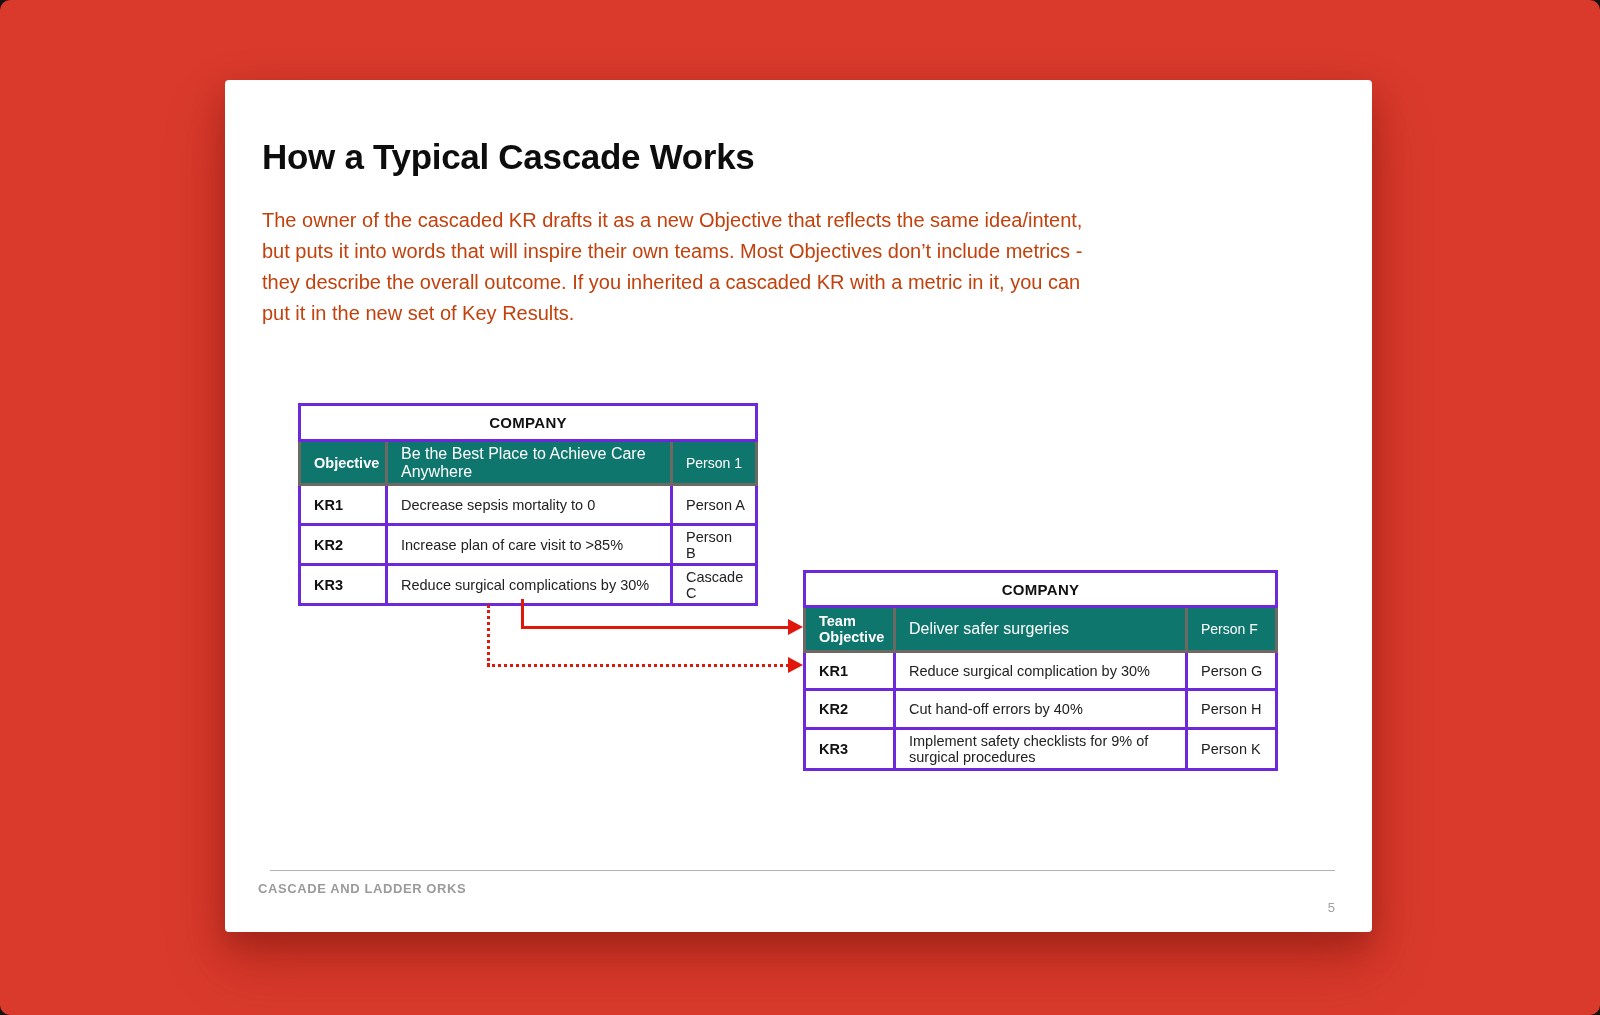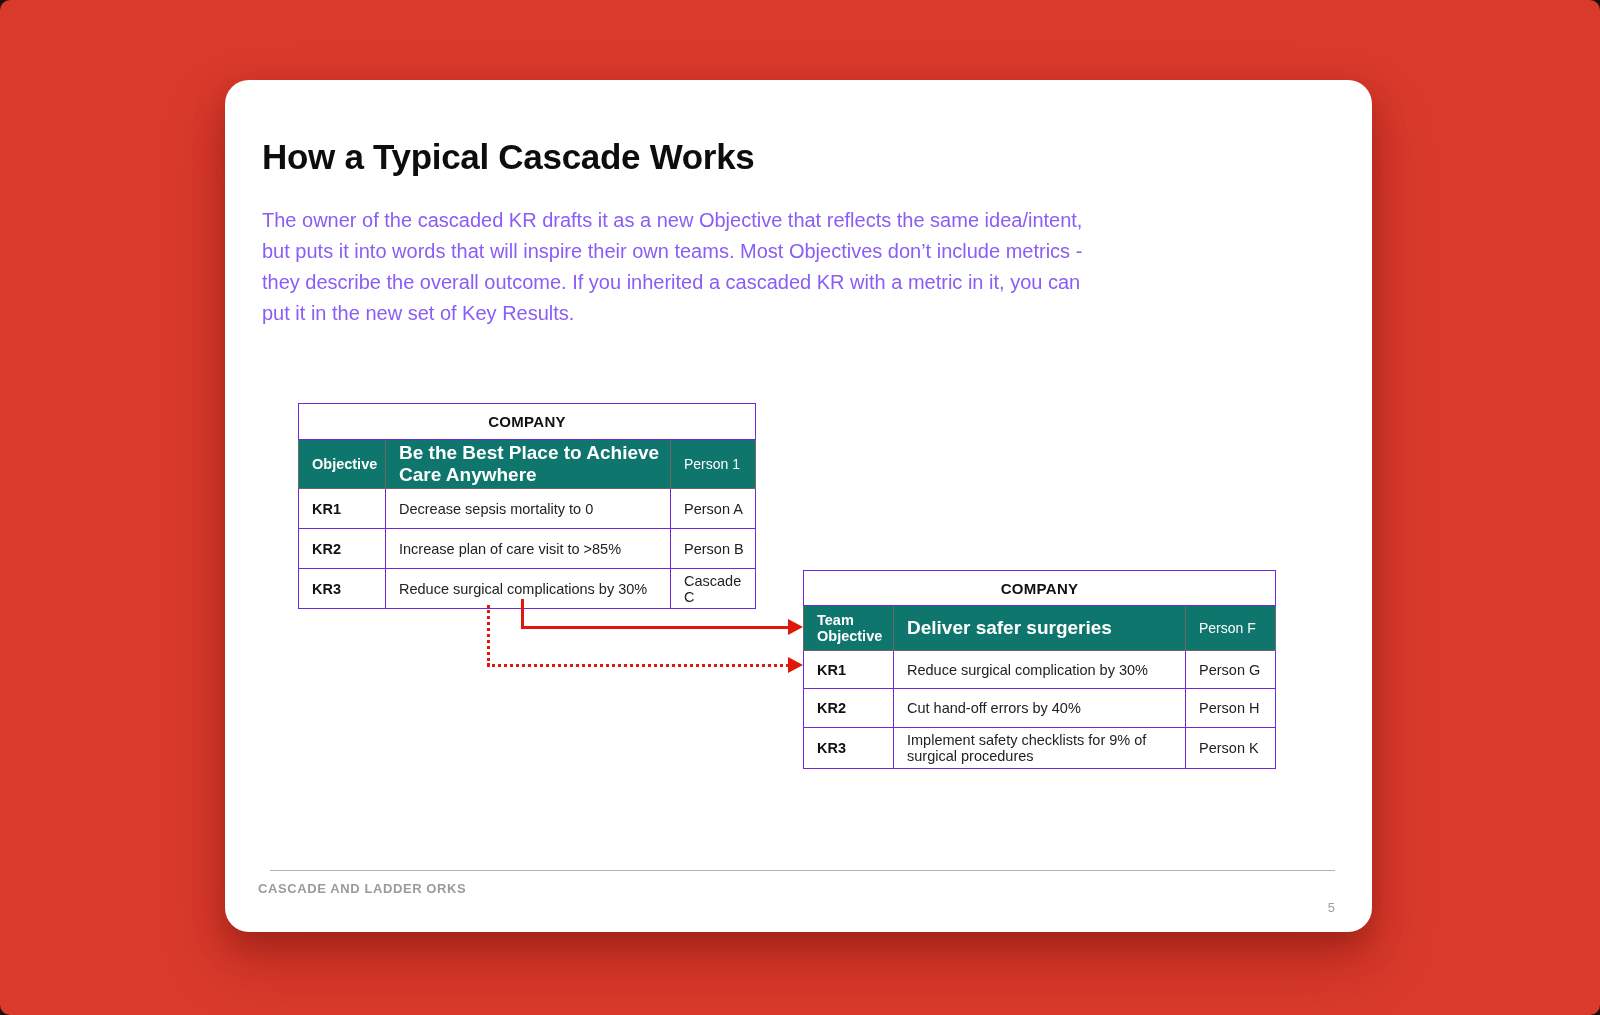--- a/index.html
+++ b/index.html
@@ -11,72 +11,72 @@
     background: #D93A2B;
     border-radius: 10px;
     overflow: hidden;
   }
 
   .card {
     position: absolute;
     left: 225px; top: 80px;
     width: 1147px; height: 852px;
     background: #ffffff;
-    border-radius: 24px;
+    border-radius: 4px;
     box-shadow: 0 14px 30px rgba(110, 15, 8, 0.35), 0 30px 60px rgba(110, 15, 8, 0.28);
   }
 
   .slide-title {
     position: absolute;
     left: 37px; top: 57px;
     font-size: 35px;
     font-weight: 700;
     color: #0d0d0d;
     letter-spacing: -0.3px;
   }
 
   .intro {
     position: absolute;
     left: 37px; top: 125px;
     width: 980px;
     font-size: 20px;
     line-height: 31px;
-    color: #8b5cf6;
+    color: #c2410c;
   }
 
   
   .okr-table {
     position: absolute;
     border-collapse: collapse;
     table-layout: fixed;
     background: #ffffff;
     border: 1.5px solid #8a8a8a;
   }
   .okr-table td {
-    border: 1px solid #6d28d9;
+    border: 3px solid #6d28d9;
     vertical-align: middle;
     padding: 2px 10px 2px 13px;
     font-size: 14.5px;
     color: #222222;
   }
   .okr-table td.caption-cell {
     text-align: center;
     font-weight: 700;
     font-size: 15px;
     color: #111111;
     letter-spacing: 0.3px;
     padding: 2px 4px;
   }
   .okr-table tr.dark-row td {
     background: #0f766e;
     color: #ffffff;
     border-color: #6e6864;
   }
   .okr-table tr.dark-row td.obj-label { font-weight: 700; }
-  .okr-table tr.dark-row td.obj-text  { font-weight: 700; font-size: 19px; }
+  .okr-table tr.dark-row td.obj-text  { font-weight: 400; font-size: 16px; }
   .okr-table tr.dark-row td.obj-owner { font-weight: 400; font-size: 14px; }
   .okr-table td.kr-label { font-weight: 700; color: #111111; }
 
   #company-table { left: 73px;  top: 323px; width: 457px; }
   #company-table col.c1 { width: 87px; }
   #company-table col.c2 { width: 285px; }
   #company-table col.c3 { width: 85px; }
   #company-table tr.caption-row td { height: 36px; }
   #company-table tr.dark-row td    { height: 44px; }
   #company-table tr.kr-row td      { height: 40px; }

